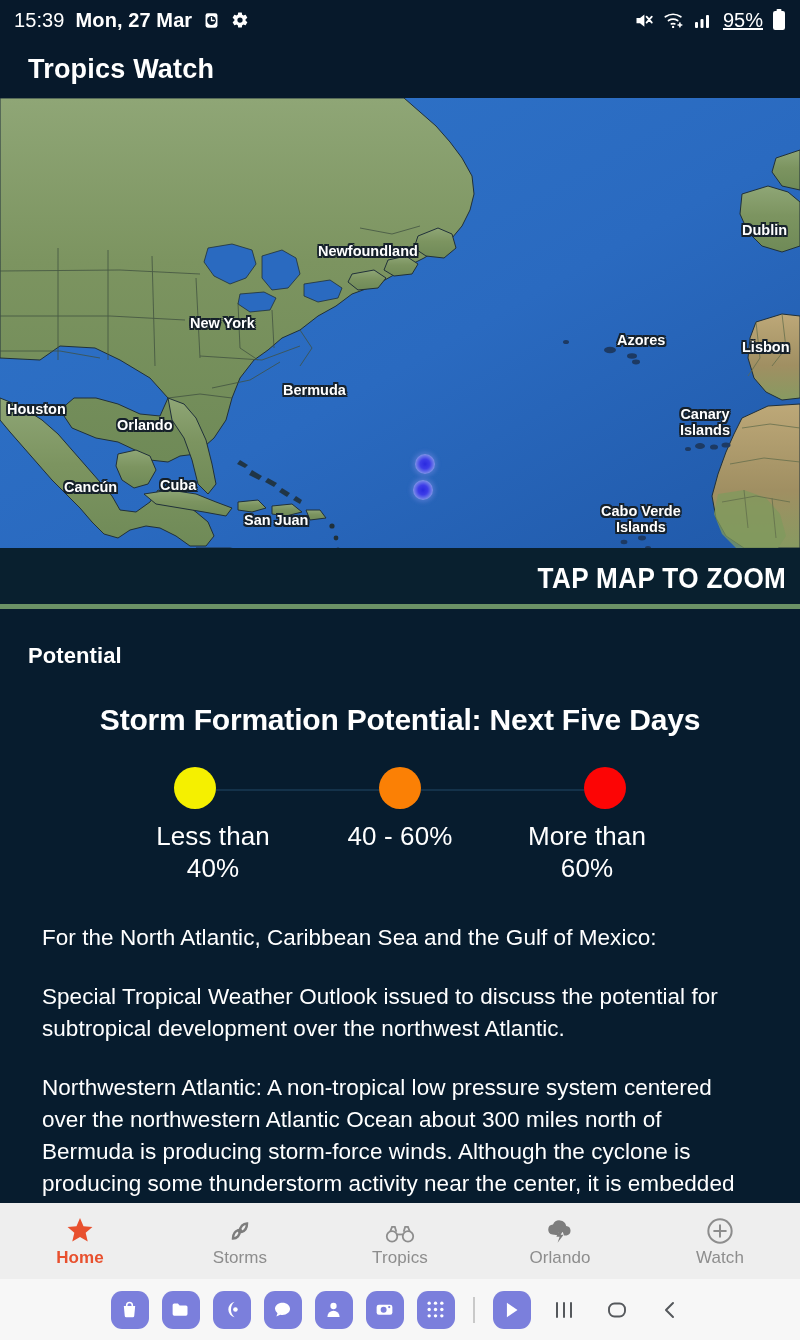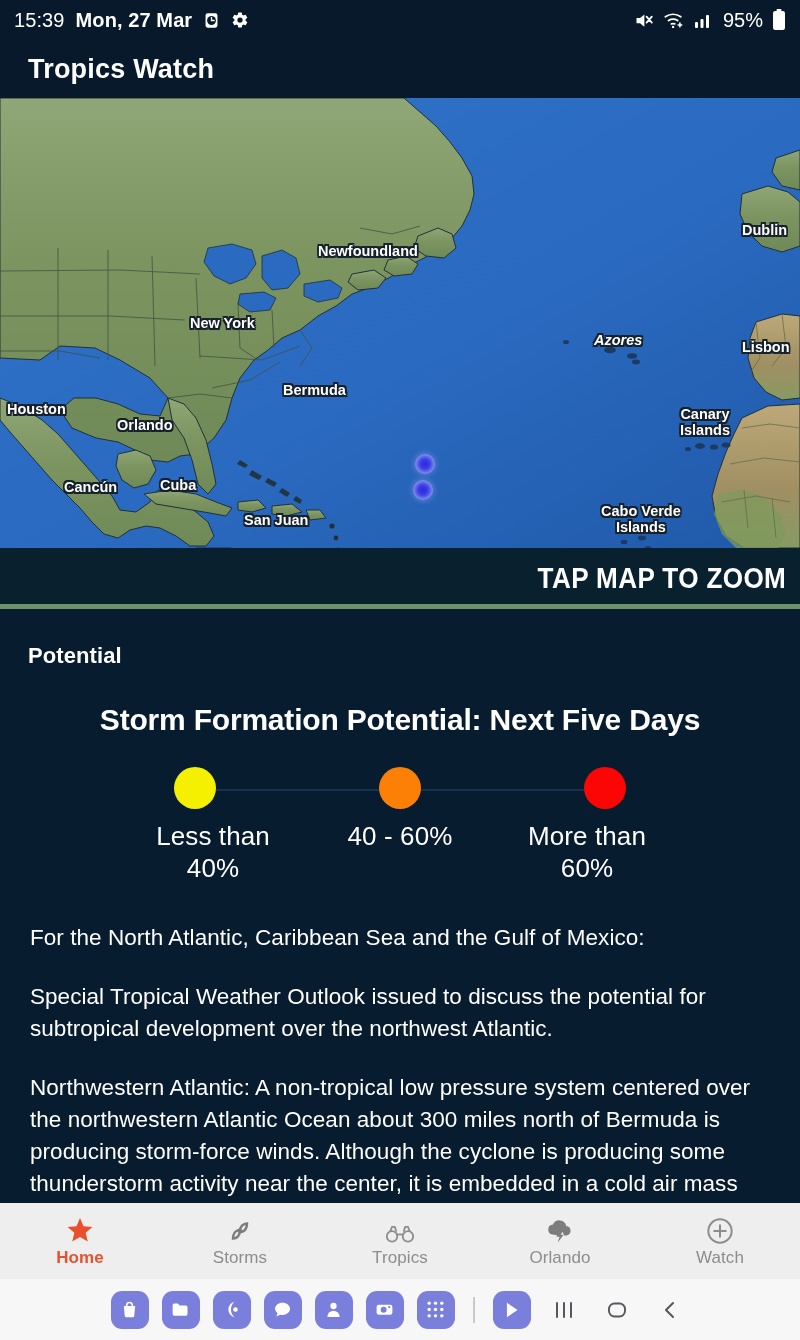--- a/index.html
+++ b/index.html
@@ -11,21 +11,21 @@
   
   .statusbar {
     position:absolute; top:0; left:0; width:800px; height:40px;
     background:#07192b; display:flex; align-items:center;
     padding:0 14px; color:#ffffff;
   }
   .sb-left { display:flex; align-items:center; gap:11px; }
   .sb-time { font-size:20px; font-weight:500; letter-spacing:.1px; }
   .sb-date { font-size:20px; font-weight:700; letter-spacing:.1px; }
   .sb-right { margin-left:auto; display:flex; align-items:center; gap:9px; }
-  .sb-batt-txt { font-size:20px; font-weight:500; }
+  .sb-batt-txt { font-size:20px; font-weight:500;text-decoration:underline; }
   .ic { display:inline-flex; align-items:center; justify-content:center; }
 
   
   .appbar {
     position:absolute; top:40px; left:0; width:800px; height:58px;
     background:#07192b; display:flex; align-items:center; padding:0 28px;
   }
   .appbar h1 {
     color:#ffffff; font-size:27px; font-weight:bold; letter-spacing:.2px;
   }
@@ -89,21 +89,21 @@
   .dot { width:42px; height:42px; border-radius:50%; position:relative; z-index:2; }
 
   .legend-labels { display:flex; justify-content:space-between; padding:10px 0 0; width:560px; margin:0 auto; }
   .legend-labels > div {
     width:186px; text-align:center; color:#ffffff; font-size:26px;
     line-height:1.22; letter-spacing:.1px;
   }
 
   .para {
     color:#ffffff; font-size:22.5px; line-height:1.42; letter-spacing:.05px;
-    padding:0 30px; margin-top:27px;
+    padding:0 42px; margin-top:27px;
   }
   .para:first-of-type { margin-top:38px; }
 
   
   .appnav {
     position:absolute; top:1203px; left:0; width:800px; height:76px;
     background:#eeeeee; display:flex; align-items:center;
   }
   .navitem {
     flex:1; display:flex; flex-direction:column; align-items:center;
@@ -323,21 +323,21 @@
     <div id="maplabels">
         <div class="maplabel" style="left: 318px; top: 146px;">Newfoundland</div>
         <div class="maplabel" style="left: 190px; top: 218px;">New York</div>
         <div class="maplabel" style="left: 283px; top: 285px;">Bermuda</div>
         <div class="maplabel" style="left: 7px; top: 304px;">Houston</div>
         <div class="maplabel" style="left: 117px; top: 320px;">Orlando</div>
         <div class="maplabel" style="left: 64px; top: 382px;">Cancún</div>
         <div class="maplabel" style="left: 160px; top: 380px;">Cuba</div>
         <div class="maplabel" style="left: 244px; top: 415px;">San Juan</div>
         <div class="maplabel" style="left: 742px; top: 125px;">Dublin</div>
-        <div class="maplabel" style="left: 594px; top: 235px; font-style: italic;">Azores</div>
+        <div class="maplabel" style="left: 617px; top: 235px;">Azores</div>
         <div class="maplabel" style="left: 742px; top: 242px;">Lisbon</div>
         <div class="maplabel" style="left: 680px; top: 309px;">Canary
 Islands</div>
         <div class="maplabel" style="left: 601px; top: 406px;">Cabo Verde
 Islands</div>
       </div>
     <div id="mapmarkers">
         <div class="marker" style="left: 415px; top: 356px;"></div>
         <div class="marker" style="left: 413px; top: 382px;"></div>
       </div>

